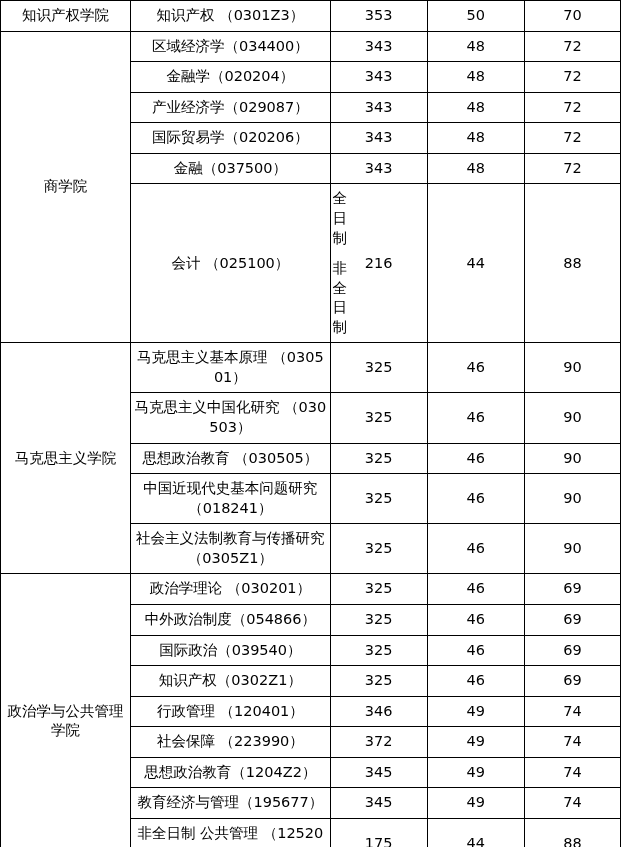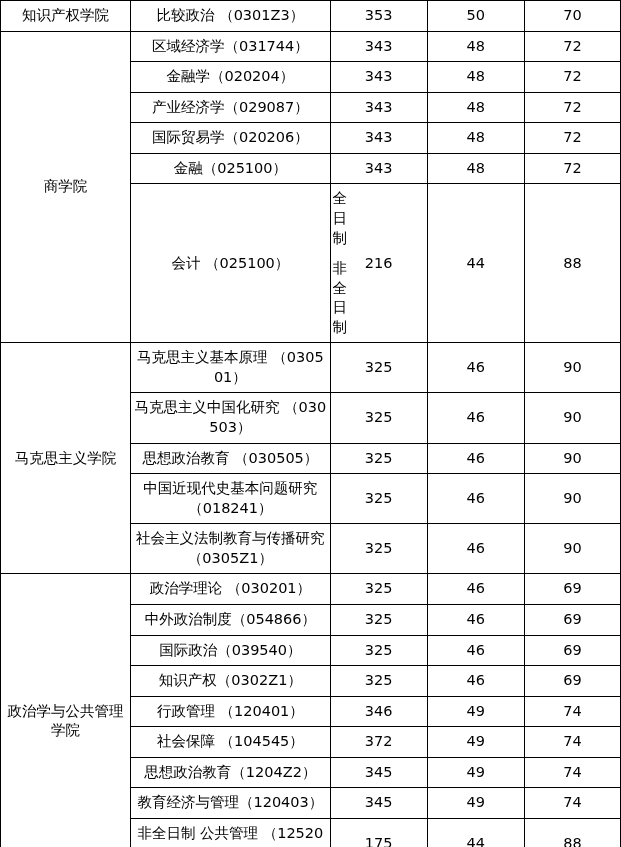--- a/index.html
+++ b/index.html
@@ -63,29 +63,29 @@
     <col class="col-major">
     <col class="col-sub">
     <col class="col-n1">
     <col class="col-n2">
     <col class="col-n3">
   </colgroup>
   <tbody>
 
     <tr>
       <td class="college" rowspan="1">知识产权学院</td>
-      <td class="major" colspan="2">比较政治 （0301Z3）</td>
+      <td class="major" colspan="2">知识产权 （0301Z3）</td>
       <td class="num">353</td>
       <td class="num">50</td>
       <td class="num">70</td>
     </tr>
 
     <tr>
       <td class="college" rowspan="7">商学院</td>
-      <td class="major" colspan="2">区域经济学（031744）</td>
+      <td class="major" colspan="2">区域经济学（034400）</td>
       <td class="num">343</td>
       <td class="num">48</td>
       <td class="num">72</td>
     </tr>
     <tr>
       <td class="major" colspan="2">金融学（020204）</td>
       <td class="num">343</td>
       <td class="num">48</td>
       <td class="num">72</td>
     </tr>
@@ -95,21 +95,21 @@
       <td class="num">48</td>
       <td class="num">72</td>
     </tr>
     <tr>
       <td class="major" colspan="2">国际贸易学（020206）</td>
       <td class="num">343</td>
       <td class="num">48</td>
       <td class="num">72</td>
     </tr>
     <tr>
-      <td class="major" colspan="2">金融（025100）</td>
+      <td class="major" colspan="2">金融（037500）</td>
       <td class="num">343</td>
       <td class="num">48</td>
       <td class="num">72</td>
     </tr>
 
     <tr>
       <td class="major" rowspan="2">会计 （025100）</td>
       <td class="sub-mode">全日制</td>
       <td class="num" rowspan="2">216</td>
       <td class="num" rowspan="2">44</td>
@@ -176,33 +176,33 @@
       <td class="num">46</td>
       <td class="num">69</td>
     </tr>
     <tr>
       <td class="major" colspan="2">行政管理 （120401）</td>
       <td class="num">346</td>
       <td class="num">49</td>
       <td class="num">74</td>
     </tr>
     <tr>
-      <td class="major" colspan="2">社会保障 （104545）</td>
+      <td class="major" colspan="2">社会保障 （223990）</td>
       <td class="num">372</td>
       <td class="num">49</td>
       <td class="num">74</td>
     </tr>
     <tr>
       <td class="major" colspan="2">思想政治教育（1204Z2）</td>
       <td class="num">345</td>
       <td class="num">49</td>
       <td class="num">74</td>
     </tr>
     <tr>
-      <td class="major" colspan="2">教育经济与管理（120403）</td>
+      <td class="major" colspan="2">教育经济与管理（195677）</td>
       <td class="num">345</td>
       <td class="num">49</td>
       <td class="num">74</td>
     </tr>
     <tr>
       <td class="major major-left" colspan="2">非全日制  公共管理 （125200）</td>
       <td class="num">175</td>
       <td class="num">44</td>
       <td class="num">88</td>
     </tr>

